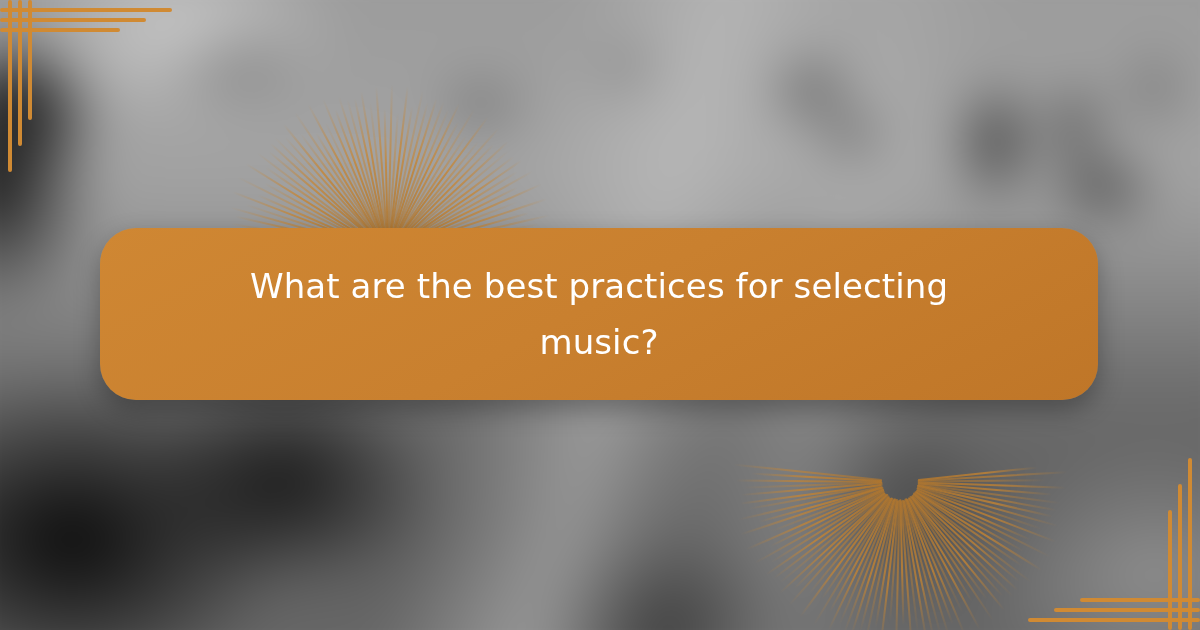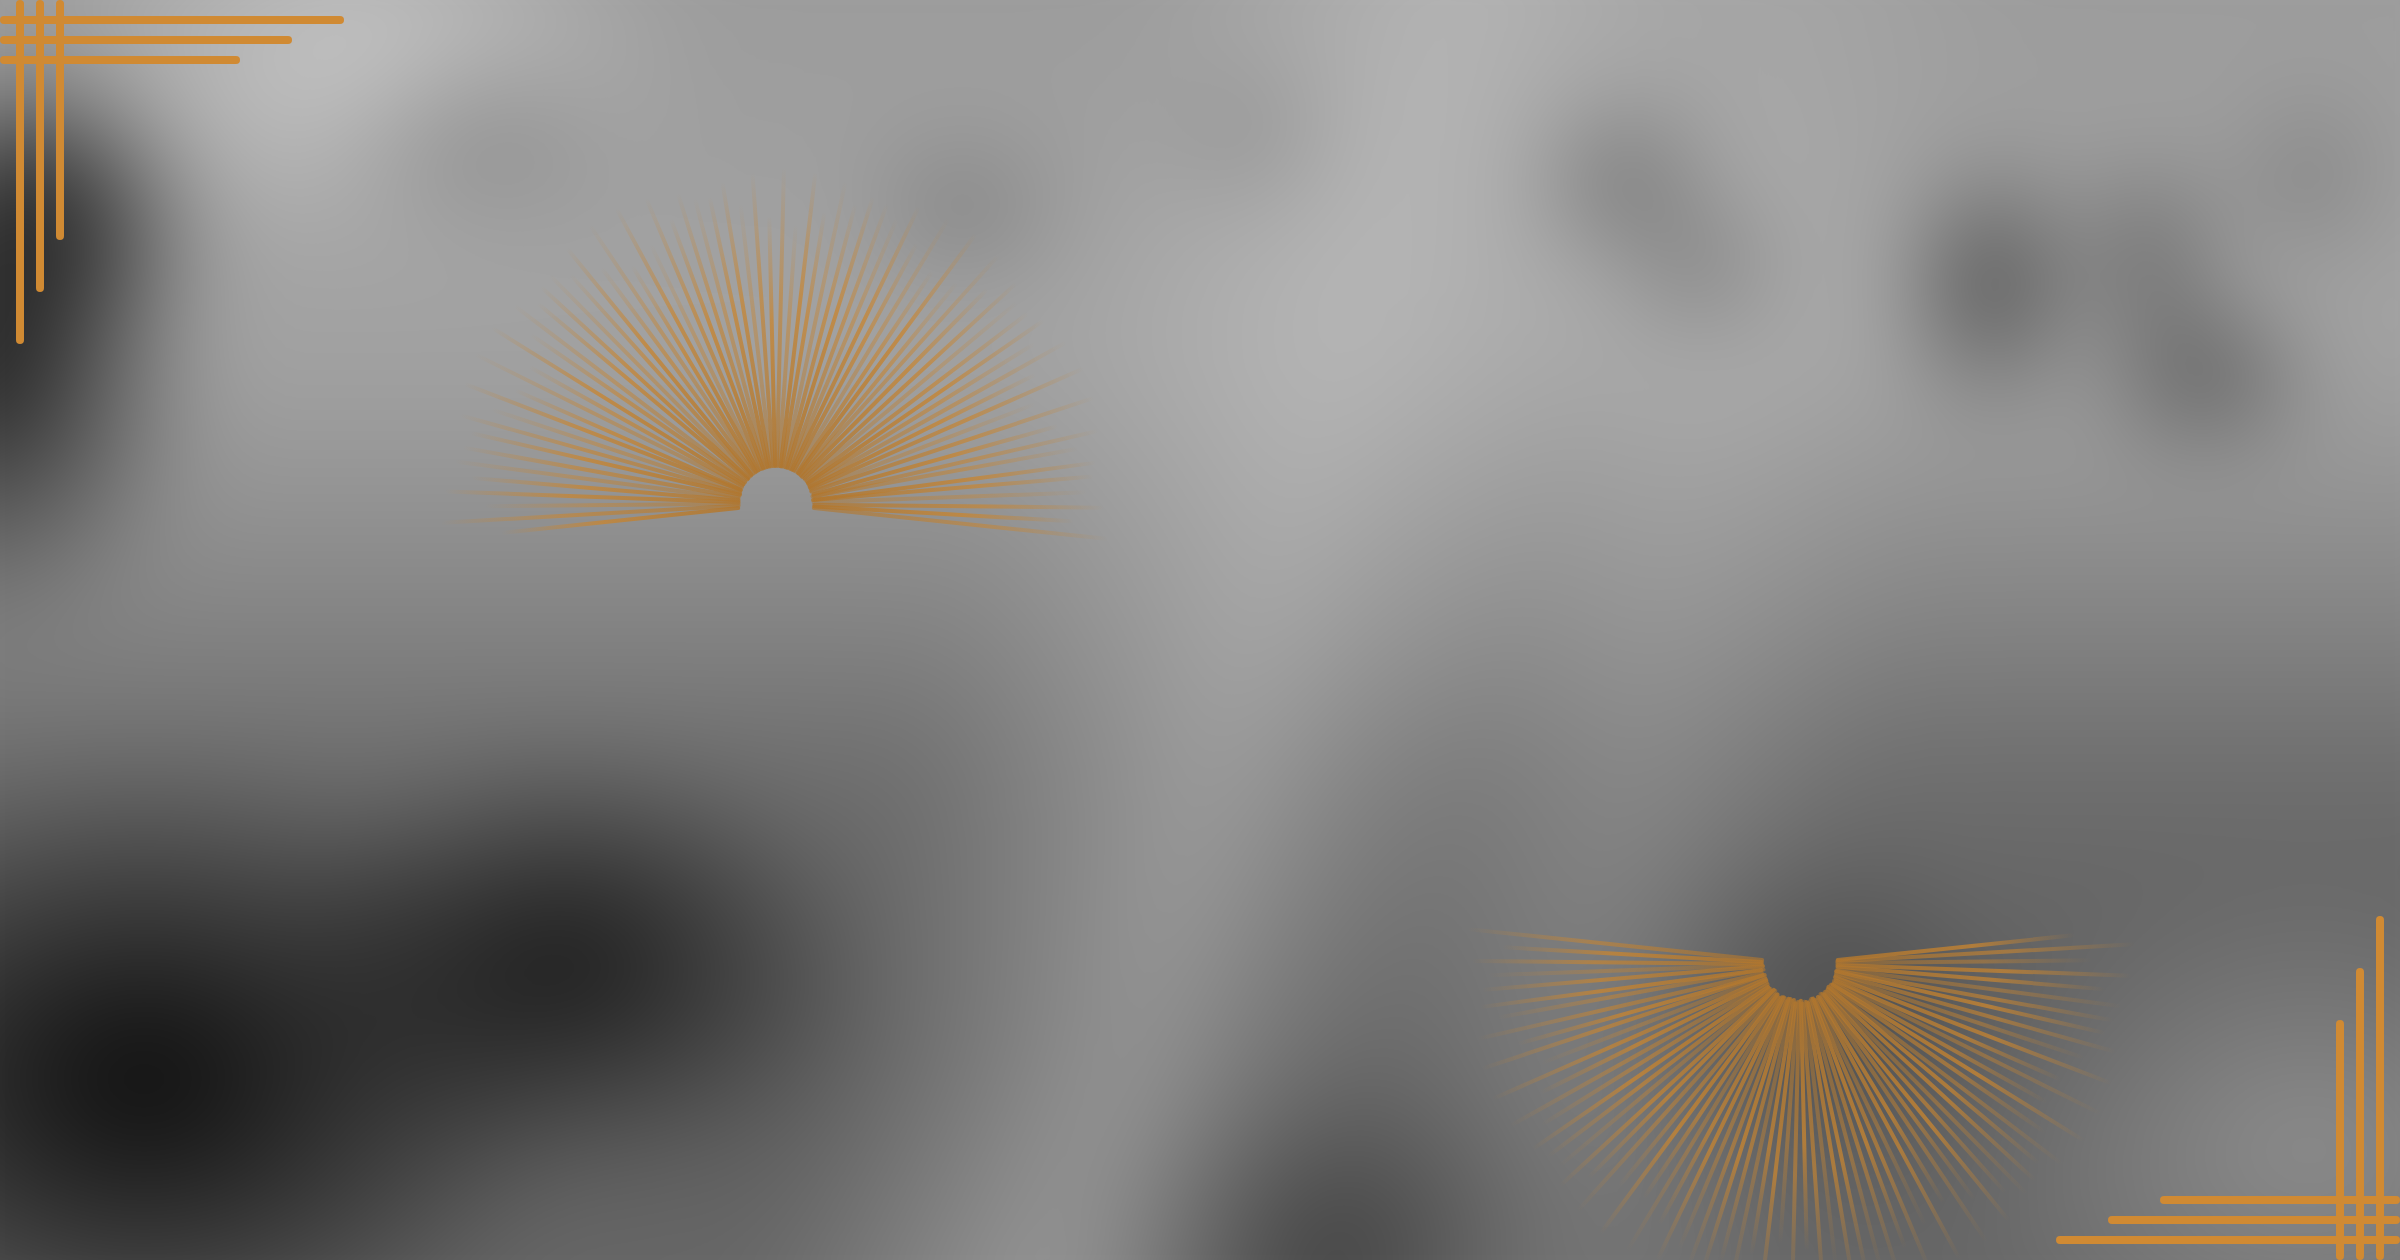--- a/index.html
+++ b/index.html
@@ -264,14 +264,17 @@
       <i style="height: 147.453px; margin-top: -147.453px; transform: translateX(-50%) rotate(257.07deg) translateY(-18px); opacity: 0.67;"></i>
       <i style="height: 135.533px; margin-top: -135.533px; transform: translateX(-50%) rotate(259.775deg) translateY(-18px); opacity: 0.62;"></i>
       <i style="height: 143.45px; margin-top: -143.45px; transform: translateX(-50%) rotate(262.479deg) translateY(-18px); opacity: 0.88;"></i>
       <i style="height: 141.576px; margin-top: -141.576px; transform: translateX(-50%) rotate(265.183deg) translateY(-18px); opacity: 0.82;"></i>
       <i style="height: 137.89px; margin-top: -137.89px; transform: translateX(-50%) rotate(267.887deg) translateY(-18px); opacity: 0.48;"></i>
       <i style="height: 146.186px; margin-top: -146.186px; transform: translateX(-50%) rotate(270.592deg) translateY(-18px); opacity: 0.78;"></i>
       <i style="height: 131.142px; margin-top: -131.142px; transform: translateX(-50%) rotate(273.296deg) translateY(-18px); opacity: 0.89;"></i>
       <i style="height: 149.058px; margin-top: -149.058px; transform: translateX(-50%) rotate(276deg) translateY(-18px); opacity: 0.67;"></i>
     </div>
 
+  <div id="card">
+    <div id="card-text">What are the best practices for selecting music?</div>
+  </div>
 
 </div>
 
 </body></html>

